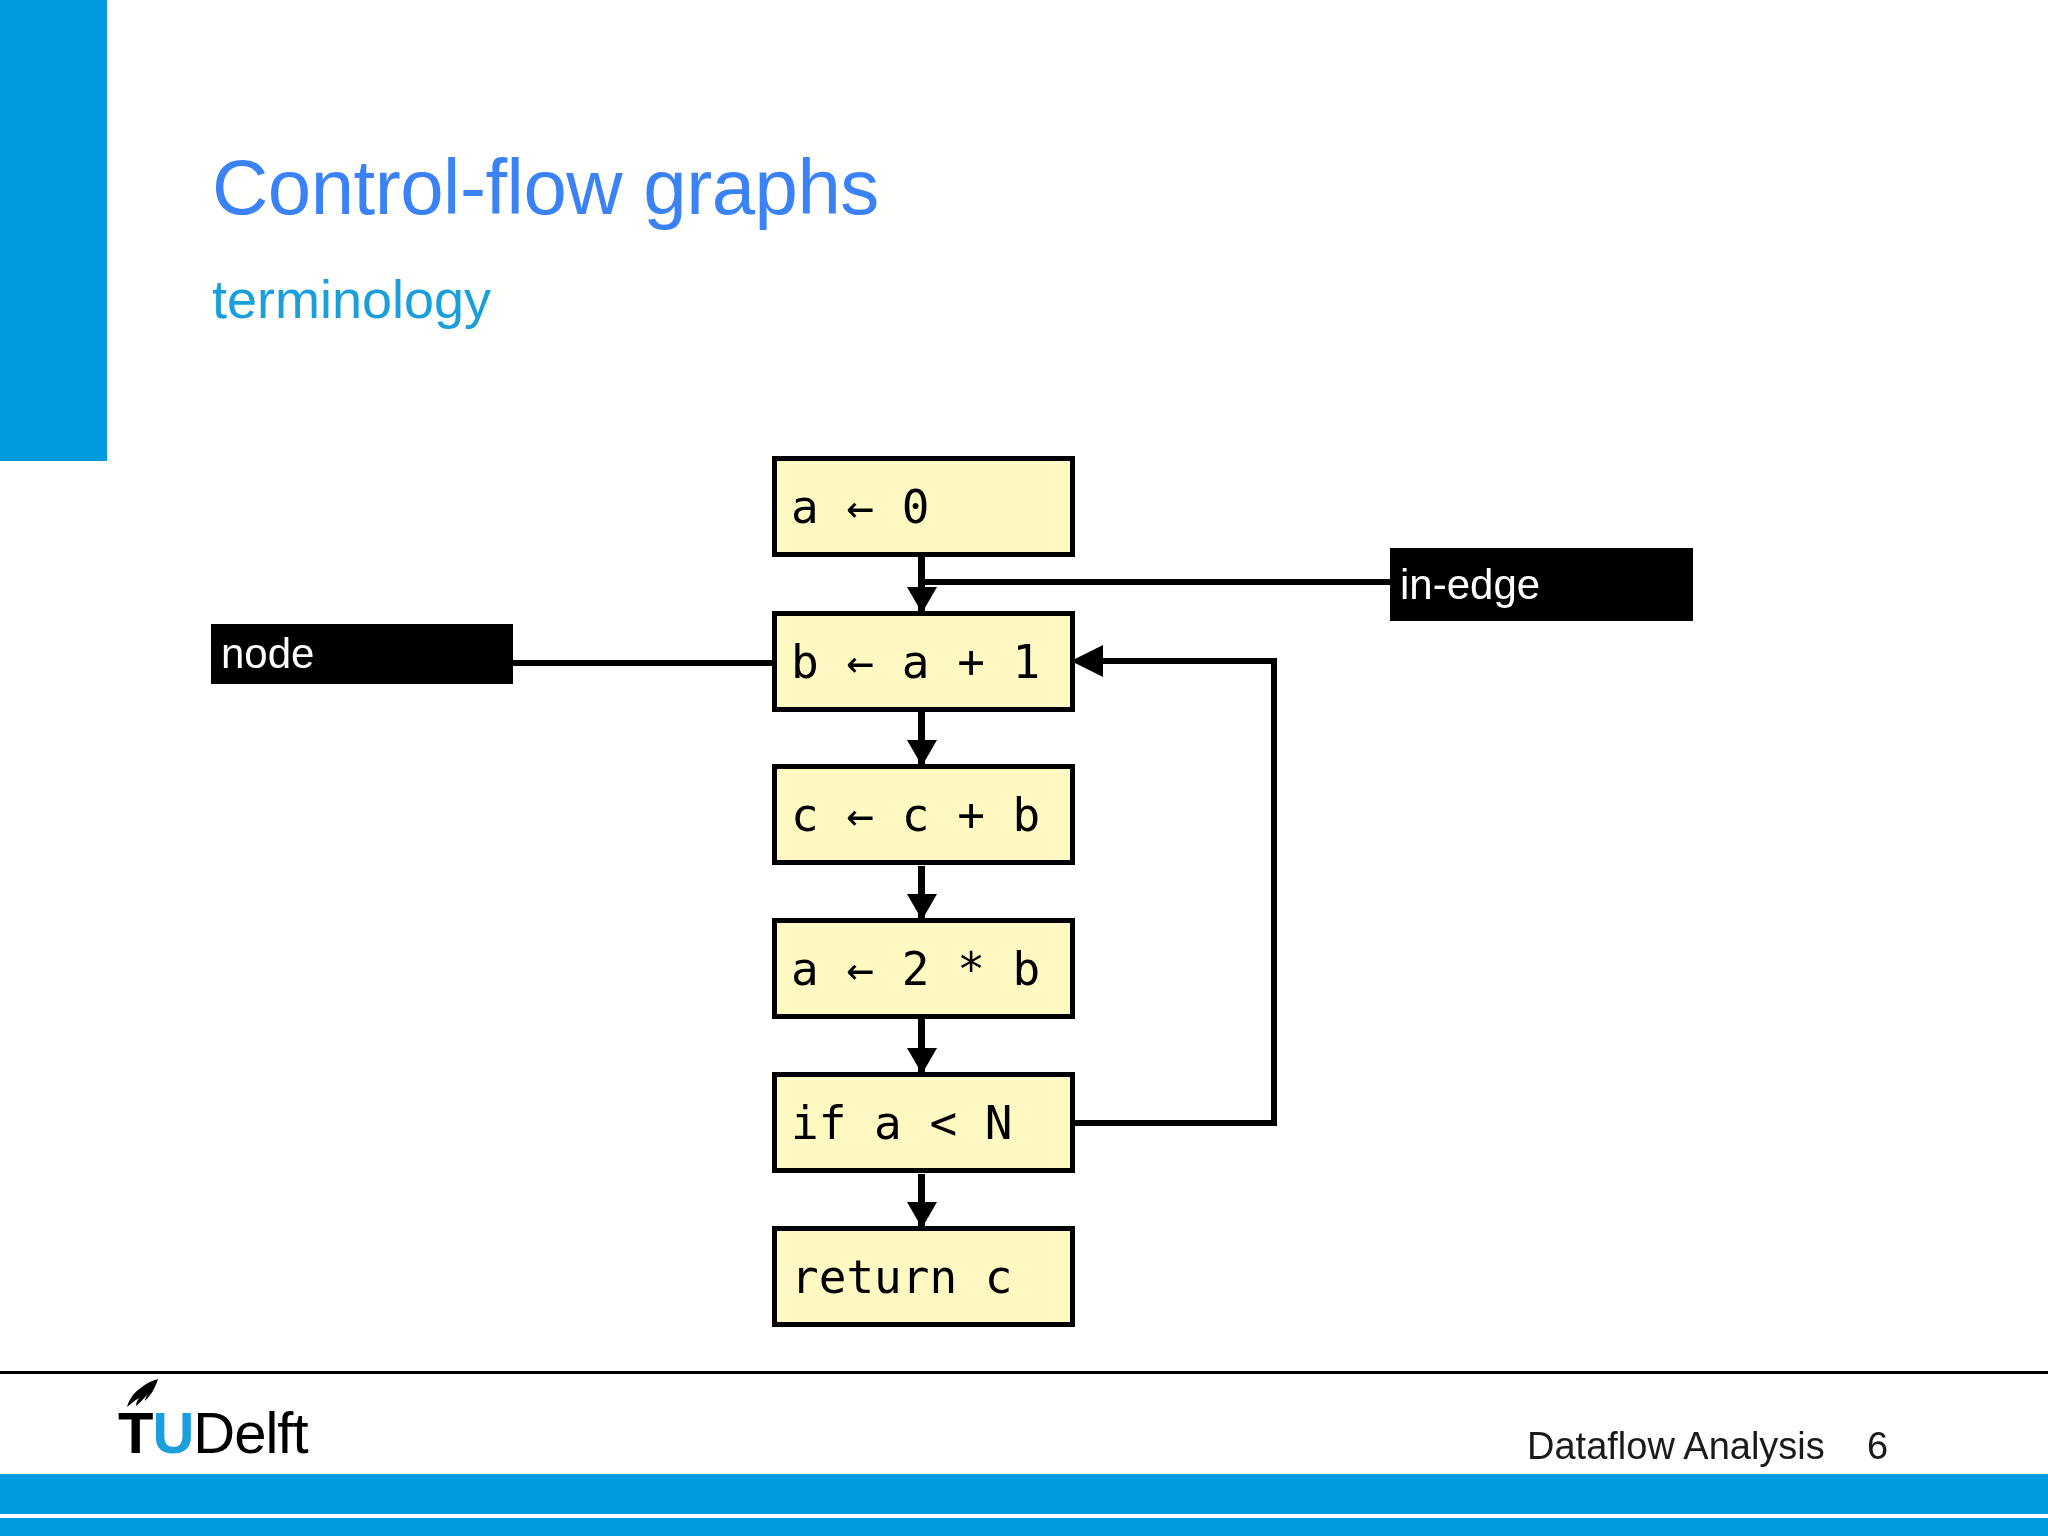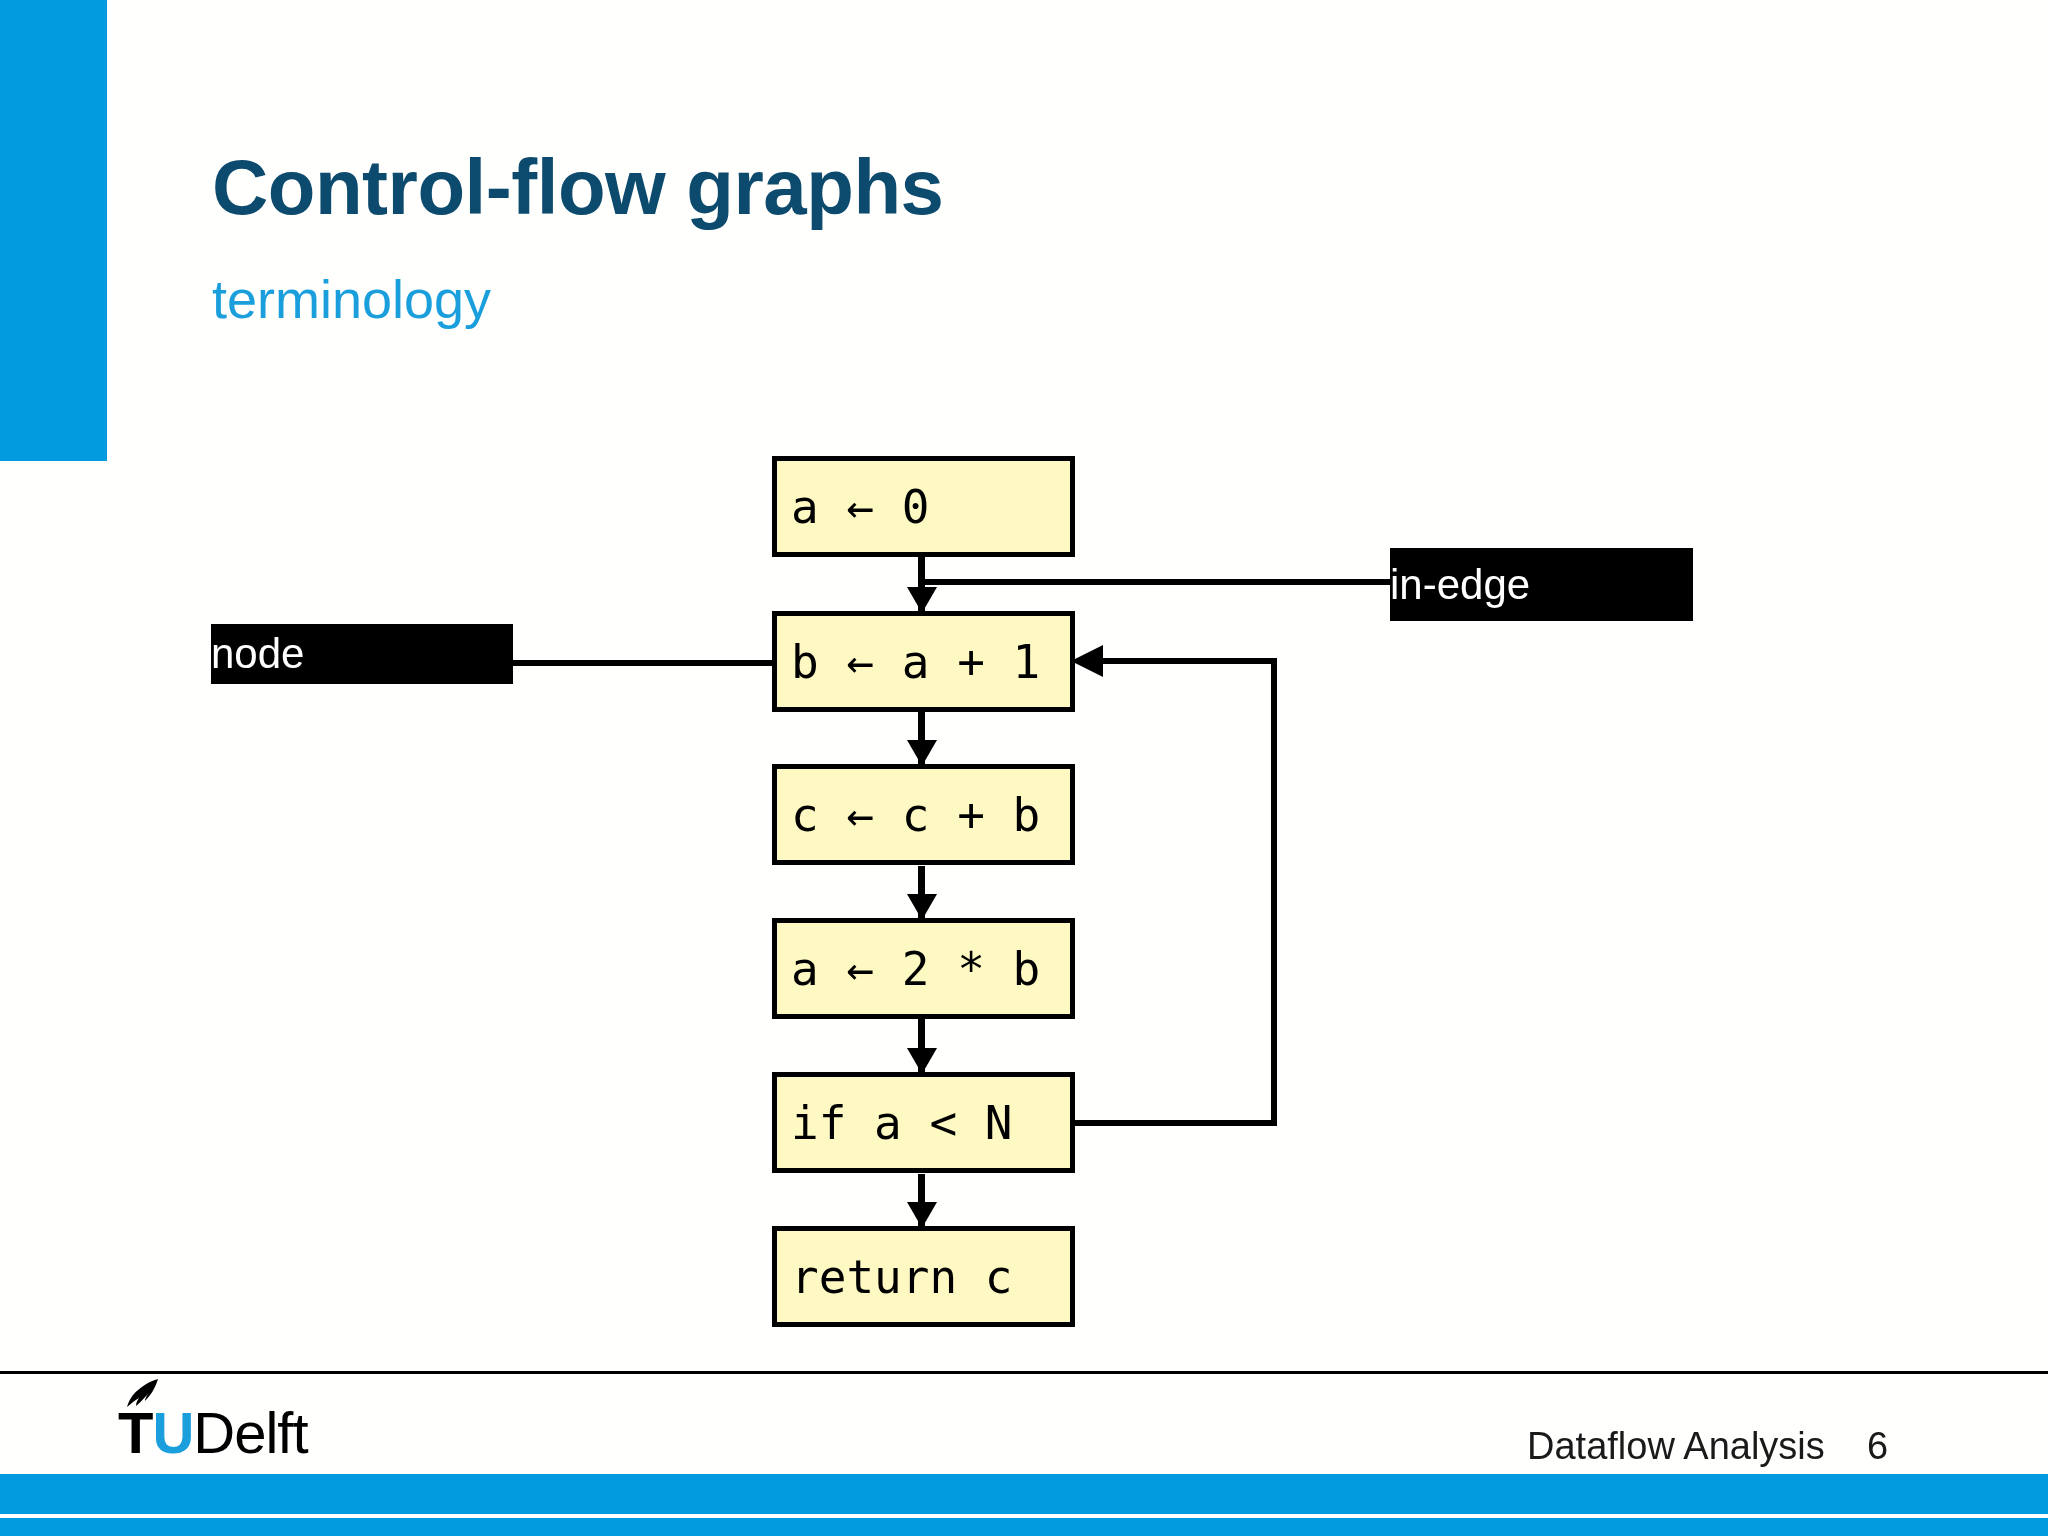--- a/index.html
+++ b/index.html
@@ -31,22 +31,22 @@
     background: #029bdf;
   }
 
   
   .title {
     position: absolute;
     left: 212px;
     top: 148px;
     font-size: 78px;
     line-height: 1.0;
-    color: #0c4a6e;
-    font-weight: 700;
+    color: #3b82f6;
+    font-weight: 400;
     letter-spacing: -0.5px;
     white-space: nowrap;
   }
   .subtitle {
     position: absolute;
     left: 212px;
     top: 272px;
     font-size: 54px;
     line-height: 1.0;
     color: #1a9fdc;
@@ -151,21 +151,21 @@
 
   
   .callout {
     position: absolute;
     background: #000000;
     color: #ffffff;
     font-size: 42px;
     line-height: 1;
     display: flex;
     align-items: center;
-    padding-left: 0;
+    padding-left: 10px;
     box-sizing: border-box;
   }
   .callout-node {
     left: 211px;
     top: 624px;
     width: 302px;
     height: 60px;
   }
   .callout-inedge {
     left: 1390px;

